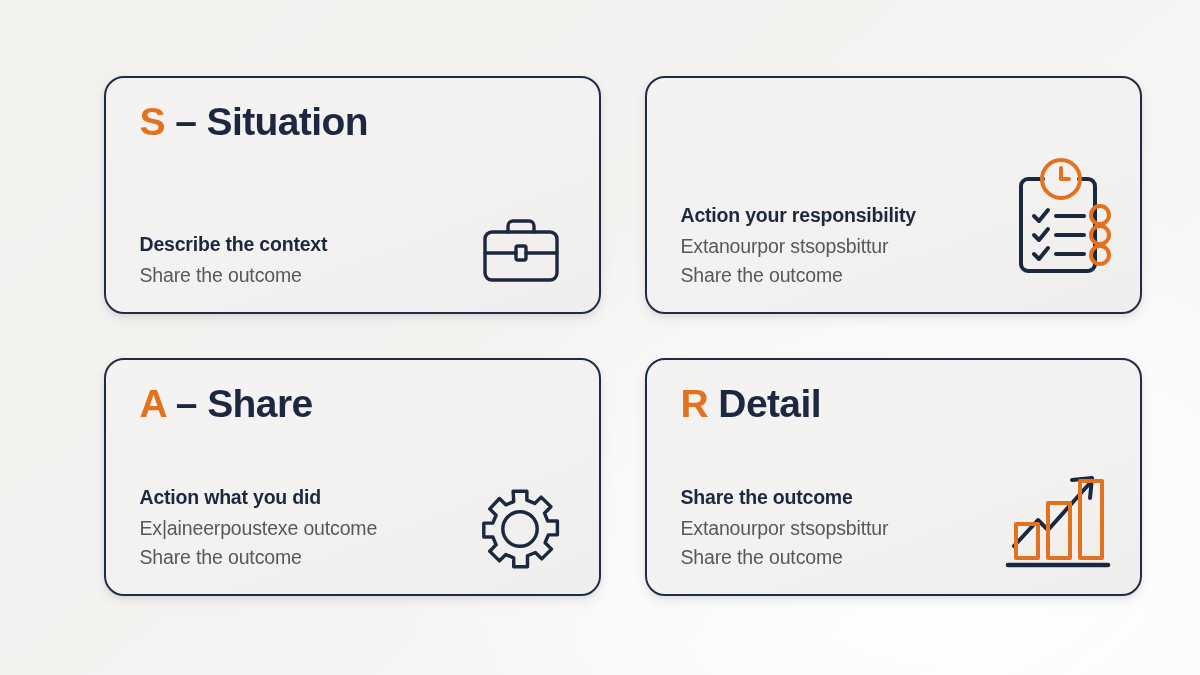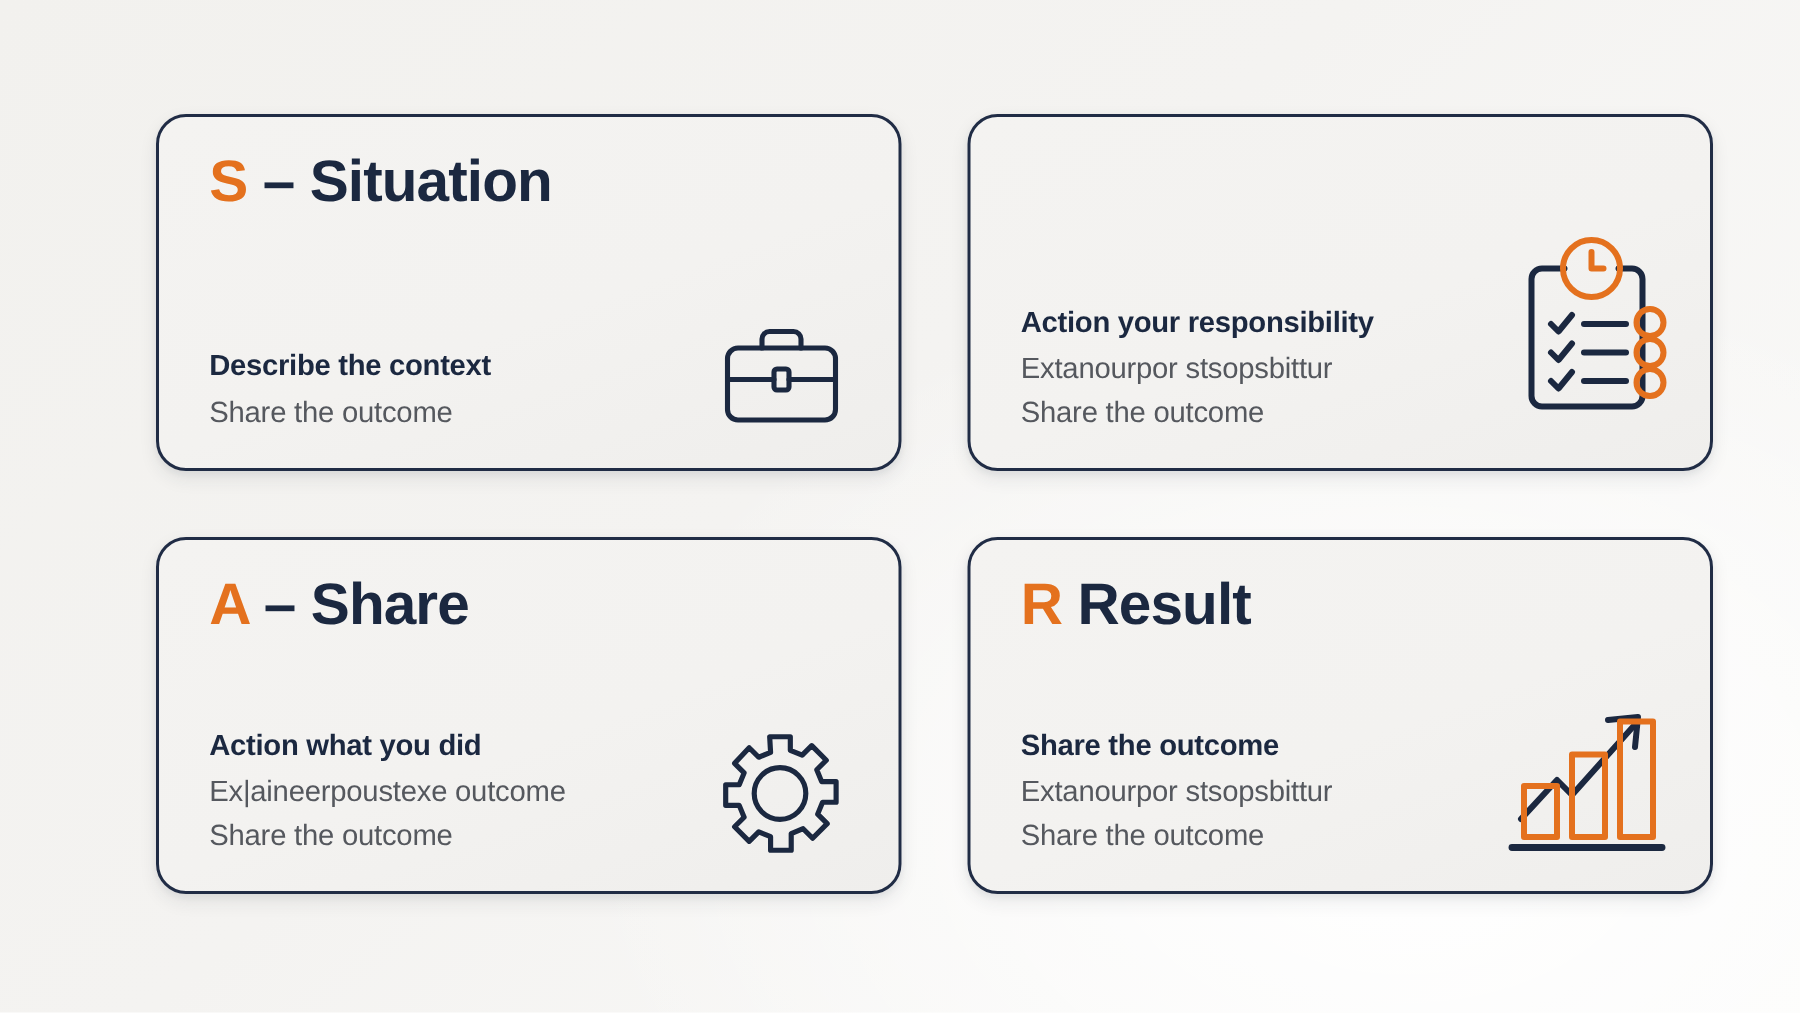--- a/index.html
+++ b/index.html
@@ -186,21 +186,21 @@
         <svg width="86" height="86" viewBox="0 0 100 100" fill="none" stroke="#1b2840" stroke-width="4" stroke-linejoin="round" stroke-linecap="round">
           <path d="M42 6 h16 v10.5 l9.2 3.8 l7.4 -7.4 l11.3 11.3 l-7.4 7.4 l3.8 9.2 H93.5 v16 H83 l-3.8 9.2 l7.4 7.4 l-11.3 11.3 l-7.4 -7.4 l-9.2 3.8 V94 h-16 V83.5 l-9.2 -3.8 l-7.4 7.4 L14.8 75.8 l7.4 -7.4 l-3.8 -9.2 H7.9 v-16 h10.5 l3.8 -9.2 l-7.4 -7.4 L26.1 14.5 l7.4 7.4 l9.2 -3.8 z"></path>
           <circle cx="50" cy="50" r="20"></circle>
         </svg>
       </div>
     </div>
   </div>
 
   <div class="card">
     <div class="card-title">
-      <span class="letter">R</span><span class="dash"> </span><span class="word">Result</span>
+      <span class="letter">R</span><span class="dash"> </span><span class="word">Detail</span>
     </div>
     <div class="card-body">
       <div class="text-block">
         <div class="headline">Share the outcome</div>
         <div class="sub-line">Extanourpor stsopsbittur</div>
         <div class="sub-line">Share the outcome</div>
       </div>
       <div class="icon-wrap icon-growth">
         <svg width="112" height="124" viewBox="0 0 112 124" fill="none" stroke-width="4" stroke-linecap="round" stroke-linejoin="round">
 

